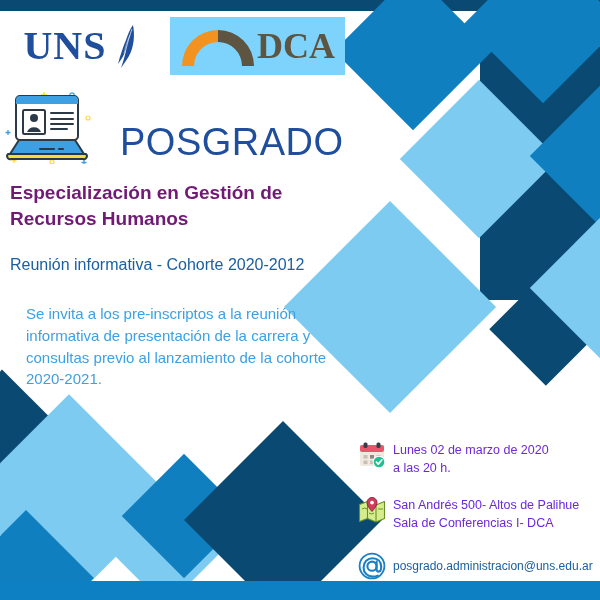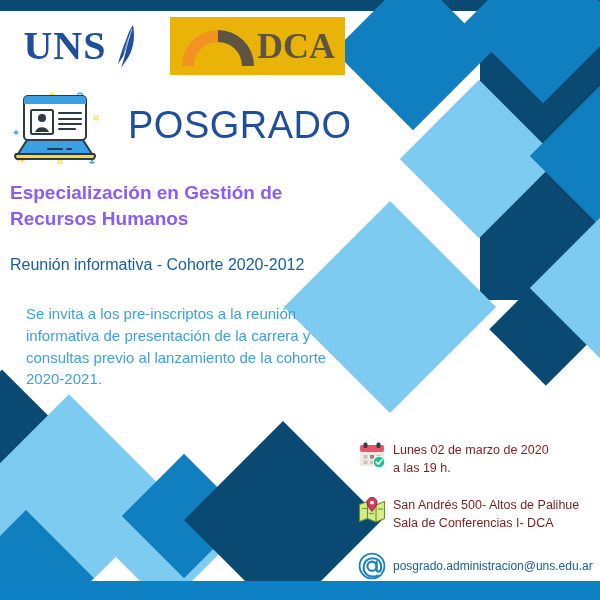--- a/index.html
+++ b/index.html
@@ -89,21 +89,21 @@
     letter-spacing: 1px;
     line-height: 1;
   }
   .uns-feather {
     width: 22px; height: 46px;
     position: relative;
     margin-left: -2px;
   }
   .logo-dca {
     width: 175px; height: 58px;
-    background: #eab308;
+    background: #7dd3fc;
     display: flex;
     align-items: center;
     justify-content: center;
     gap: 1px;
     margin-left: 10px;
   }
   .dca-arch {
     width: 76px; height: 40px;
     position: relative;
   }
@@ -111,23 +111,23 @@
     font-family: "Liberation Serif", serif;
     font-size: 36px;
     font-weight: 700;
     color: #5d5441;
     line-height: 1;
   }
 
   
   .posgrado-row {
     position: absolute;
-    left: 8px; top: 86px;
-    display: flex;
-    align-items: center;
+    left: 0; top: 86px;
+    display: flex;
+    align-items: flex-end;
   }
   .laptop-icon {
     width: 100px; height: 78px;
     position: relative;
     flex: 0 0 auto;
   }
   .posgrado-word {
     font-size: 38px;
     font-weight: 400;
     color: #1f4e9c;
@@ -136,21 +136,21 @@
     white-space: nowrap;
   }
 
   
   .prog-title {
     position: absolute;
     left: 10px; top: 180px;
     width: 320px;
     font-size: 19px;
     font-weight: 700;
-    color: #8b5cf6;
+    color: #701a75;
     line-height: 1.35;
   }
   .cohort-line {
     position: absolute;
     left: 10px; top: 255px;
     width: 330px;
     font-size: 16px;
     font-weight: 400;
     color: #1b5fa0;
     line-height: 1.3;
@@ -178,21 +178,21 @@
   }
   .info-icon {
     width: 28px; height: 28px;
     flex: 0 0 auto;
     position: relative;
     margin-right: 7px;
     margin-top: 1px;
   }
   .info-text {
     font-size: 12.5px;
-    color: #7f1d1d;
+    color: #6d28d9;
     line-height: 1.45;
     padding-top: 1px;
   }
   .info-text .l2 { display: block; }
   .email-text {
     font-size: 12px;
     color: #1b5fa0;
     line-height: 1.4;
     padding-top: 7px;
   }
@@ -301,21 +301,21 @@
             <rect x="18.5" y="14" width="4" height="3.6" fill="#c9c0b6"></rect>
             <rect x="5.5" y="19.5" width="4" height="3.6" fill="#c9c0b6"></rect>
             <rect x="12" y="19.5" width="4" height="3.6" fill="#c9c0b6"></rect>
             <circle cx="21" cy="21" r="6.3" fill="#ffffff"></circle>
             <circle cx="21" cy="21" r="5.3" fill="#1fbf8f"></circle>
             <path d="M18.4 21.1 l1.9 2 L23.8 19" stroke="#ffffff" stroke-width="1.7" fill="none" stroke-linecap="round" stroke-linejoin="round"></path>
           </svg>
         </span>
         <span class="info-text">
           <span>Lunes 02 de marzo de 2020</span>
-          <span class="l2">a las 19 h.</span>
+          <span class="l2">a las 20 h.</span>
         </span>
       </div>
 
       <div class="info-row">
         <span class="info-icon">
           <svg viewBox="0 0 28 28" width="28" height="28" aria-hidden="true">
             <path d="M1.5 8.5 L9.5 5.5 L18 9 L26.5 5.5 L26.5 22.5 L18 26 L9.5 22.5 L1.5 25.5 Z" fill="#d6ed8e" stroke="#6b8e23" stroke-width="1.1" stroke-linejoin="round"></path>
             <path d="M9.5 5.5 L9.5 22.5 M18 9 L18 26" stroke="#6b8e23" stroke-width="1.1"></path>
             <path d="M4 13 q3 -2 5 0" stroke="#6b8e23" stroke-width="1" fill="none"></path>
             <path d="M11 17 q3 2 5 0" stroke="#6b8e23" stroke-width="1" fill="none"></path>

